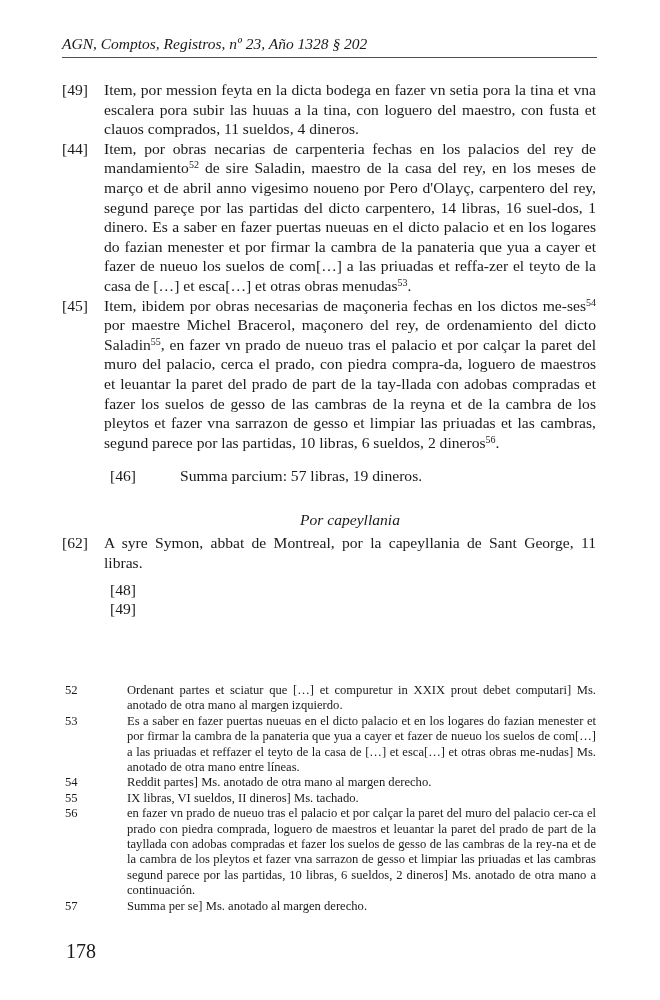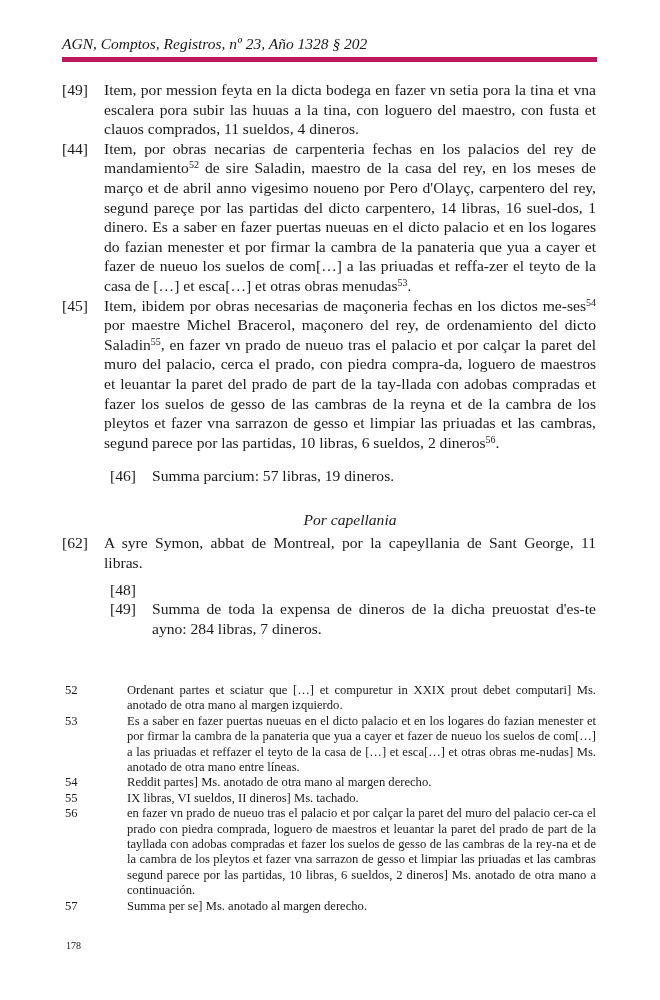--- a/index.html
+++ b/index.html
@@ -1,37 +1,37 @@
 <!DOCTYPE html>
 <html><head>
 <meta charset="utf-8">
 <style>
   html, body { margin: 0; padding: 0; background: #ffffff; }
   body { width: 660px; height: 1000px; position: relative; overflow: hidden;
          font-family: "Liberation Serif", "DejaVu Serif", serif; color: #1a1a1a; }
   .running-head { position: absolute; left: 62px; top: 34px; width: 535px;
                   font-style: italic; font-size: 15.5px; line-height: 20px;
-                  padding-bottom: 3px; border-bottom: 5px solid #be185d; }
+                  padding-bottom: 3px; border-bottom: 1px solid #be185d; }
   .main { position: absolute; left: 62px; top: 80px; width: 534px;
           font-size: 15.6px; line-height: 19.6px; }
   .entry { display: flex; margin: 0; }
   .entry .num { flex: 0 0 42px; }
   .entry .txt { flex: 1; text-align: justify; hyphens: manual; }
-  .entry.indent { padding-left: 48px; }
+  .entry.indent { padding-left: 48px; gap: 28px; }
   .gap-a { height: 14px; }
   .gap-b { height: 24px; }
   .gap-c { height: 7px; }
   .section-heading { text-align: center; font-style: italic; margin: 0 0 4px 0; padding-left: 42px; }
   sup { font-size: 10px; line-height: 0; vertical-align: 5px; }
   .notes { position: absolute; left: 62px; top: 683px; width: 534px;
            font-size: 12.6px; line-height: 15.4px; }
   .note { display: flex; }
   .note .n { flex: 0 0 42px; padding-left: 3px; box-sizing: border-box; }
   .note .t { flex: 1; text-align: justify; margin-left: 23px; }
-  .folio { position: absolute; left: 66px; top: 940px; font-size: 10px; }
+  .folio { position: absolute; left: 66px; top: 940px; font-size: 20px; }
 </style>
 </head>
 <body>
 
 <div class="running-head"><span>AGN, Comptos, Registros, n</span><span>º</span><span> 23, Año 1328 § 202</span></div>
 
 <div class="main">
   <div class="entry">
     <span class="num">[49]</span>
     <span class="txt"><span>Item, por mession feyta en la dicta bodega en fazer vn setia pora la tina et vna escalera pora subir las huuas a la tina, con loguero del maestro, con fusta et clauos comprados, 11 sueldos, 4 dineros.</span></span>
@@ -43,32 +43,31 @@
   <div class="entry">
     <span class="num">[45]</span>
     <span class="txt"><span>Item, ibidem por obras necesarias de maçoneria fechas en los dictos me-ses</span><sup>54</sup><span> por maestre Michel Bracerol, maçonero del rey, de ordenamiento del dicto Saladin</span><sup>55</sup><span>, en fazer vn prado de nueuo tras el palacio et por calçar la paret del muro del palacio, cerca el prado, con piedra compra-da, loguero de maestros et leuantar la paret del prado de part de la tay-llada con adobas compradas et fazer los suelos de gesso de las cambras de la reyna et de la cambra de los pleytos et fazer vna sarrazon de gesso et limpiar las priuadas et las cambras, segund parece por las partidas, 10 libras, 6 sueldos, 2 dineros</span><sup>56</sup><span>.</span></span>
   </div>
   <div class="gap-a"></div>
   <div class="entry indent">
     <span class="num">[46]</span>
     <span class="txt"><span>Summa parcium: 57 libras, 19 dineros.</span></span>
   </div>
   <div class="gap-b"></div>
-  <div class="section-heading">Por capellania</div>
+  <div class="section-heading">Por capeyllania</div>
   <div class="entry">
     <span class="num">[62]</span>
     <span class="txt"><span>A syre Symon, abbat de Montreal, por la capeyllania de Sant George, 11 libras.</span></span>
   </div>
   <div class="gap-c"></div>
   <div class="entry indent">
     <span class="num">[48]</span>
   </div>
   <div class="entry indent">
     <span class="num">[49]</span>
-    <span class="txt"><span>Summa de toda la expensa de dineros de la dicha preuostat d'es-te ayno: 284 libras, 7 dineros.</span></span>
   </div>
 </div>
 
 <div class="notes">
   <div class="note">
     <span class="n">52</span>
     <span class="t">Ordenant partes et sciatur que […] et compuretur in XXIX prout debet computari] Ms. anotado de otra mano al margen izquierdo.</span>
   </div>
   <div class="note">
     <span class="n">53</span>

